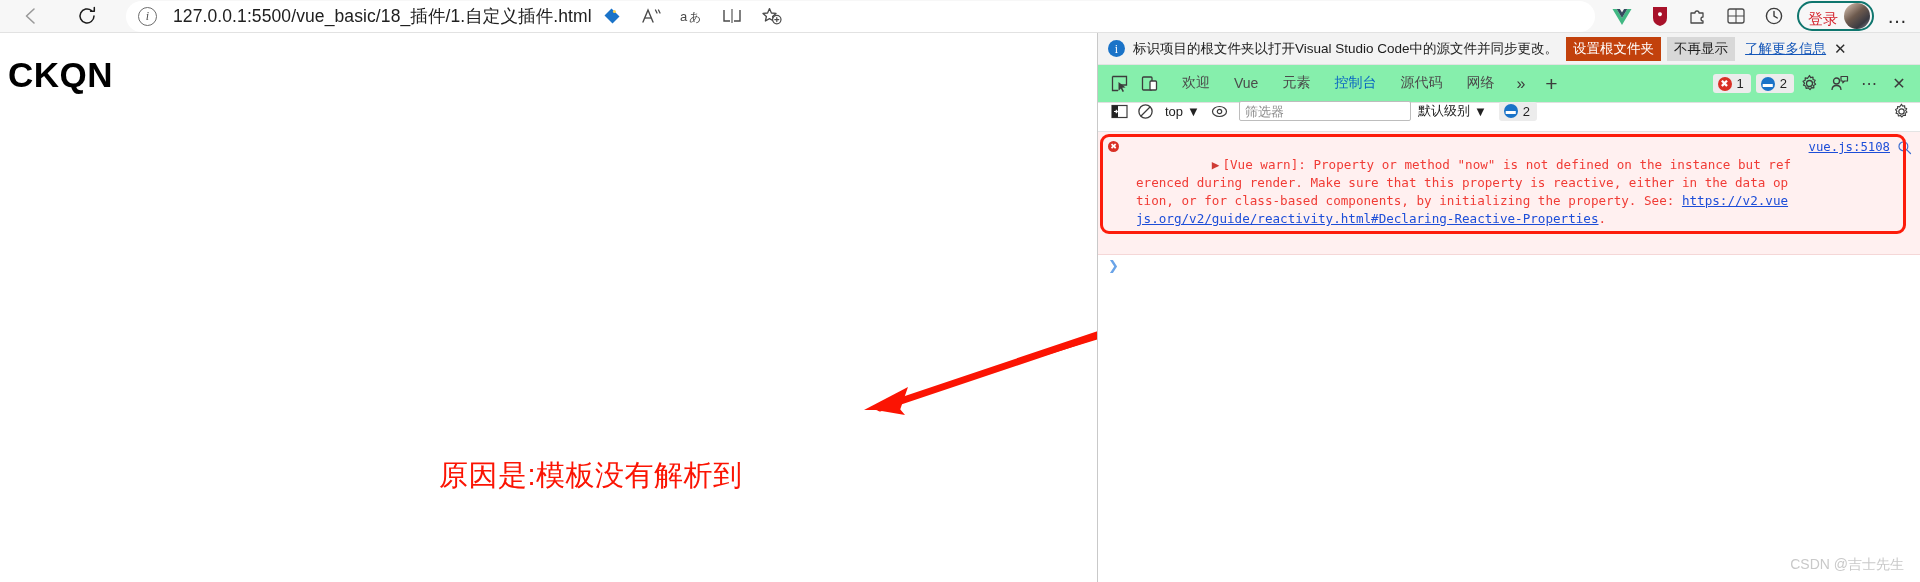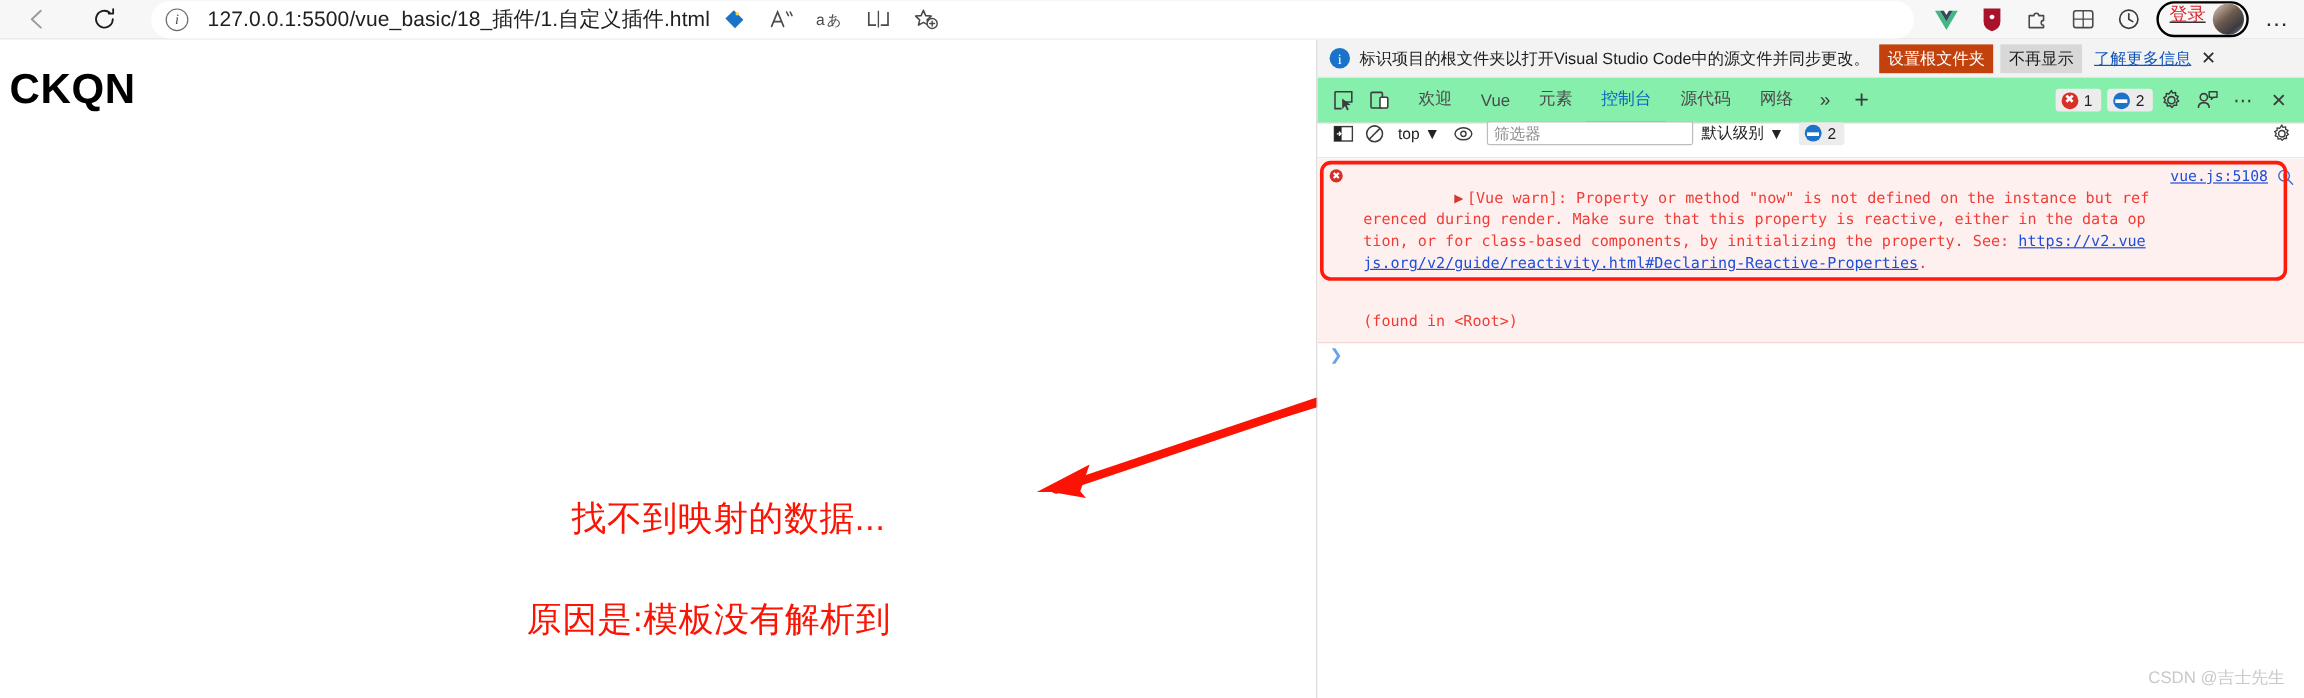--- a/index.html
+++ b/index.html
@@ -50,25 +50,24 @@
     overflow: hidden; text-overflow: clip;
   }
   .omni-actions { display: flex; align-items: center; gap: 0px; flex: 0 0 auto; }
   .omni-actions .act {
     width: 40px; height: 28px; display: flex; align-items: center; justify-content: center;
     color: #4a4a4a;
   }
   .ext-zone { display: flex; align-items: center; flex: 0 0 auto; padding-left: 8px; }
   .ext-ico { width: 38px; height: 28px; display: flex; align-items: center; justify-content: center; }
   .login-pill {
-    display: flex; align-items: flex-start;
-    border: 2px solid #000000; border-radius: 18px;
+    display: flex; align-items: flex-end;
+    border: 2px solid #0f766e; border-radius: 18px;
     height: 30px; padding: 0 2px 0 9px; margin-left: 4px; margin-right: 2px;
     flex: 0 0 auto;
-    text-decoration: underline;
   }
   .login-pill .login-text {
     color: #d4212b; font-size: 15px; white-space: nowrap; padding-right: 6px;
   }
   .avatar {
     width: 26px; height: 26px; border-radius: 50%;
     background: linear-gradient(140deg,#c7b2a2 10%, #6d5a4e 45%, #3a3a42 75%, #8d8d95 100%);
     flex: 0 0 auto;
   }
   .dots-menu {
@@ -335,21 +334,20 @@
       <span class="avatar"></span>
     </div>
 
     <div class="dots-menu">…</div>
   </div>
 
   <div class="page-area">
     <div class="page-title">CKQN</div>
 
     <div class="annot-text">
-      <span>找不到映射的数据...</span>
       <span class="annot-line2">原因是:模板没有解析到</span>
     </div>
 
     <svg class="arrow-svg" width="260" height="120" viewBox="0 0 260 120">
       <path d="M250 30 L36 103 L52 88 L20 106 L55 112 L44 99 L252 35 Z" fill="#fb1403"></path>
       <path d="M250 31 L30 105" stroke="#fb1403" stroke-width="7" stroke-linecap="round"></path>
       <path d="M14 107 L58 84 L50 107 Z" fill="#fb1403"></path>
     </svg>
   </div>
 
@@ -460,21 +458,20 @@
         </svg>
       </span>
     </div>
 
     <div class="console-body">
       <div class="msg-row">
         <span class="msg-errdot">✖</span>
         <div class="msg-text">
           <span class="tri">▶</span><span>[Vue warn]: Property or method "now" is not defined on the instance but referenced during render. Make sure that this property is reactive, either in the data option, or for class-based components, by initializing the property. See: </span><a href="#">https://v2.vuejs.org/v2/guide/reactivity.html#Declaring-Reactive-Properties</a><span>.</span>
         </div>
-        <div class="msg-found">(found in &lt;Root&gt;)</div>
         <span class="msg-src">vue.js:5108</span>
         <span class="msg-zoom">
           <svg width="15" height="15" viewBox="0 0 15 15">
             <circle cx="6.4" cy="6.4" r="4.4" fill="none" stroke="#3f6fd0" stroke-width="1.2"></circle>
             <path d="M9.8 9.8 L13.5 13.5" stroke="#3f6fd0" stroke-width="1.2" stroke-linecap="round"></path>
             <path d="M6.4 4.4 L6.4 8.4" stroke="#3f6fd0" stroke-width="1"></path>
           </svg>
         </span>
       </div>
       <div class="console-prompt">❯</div>

